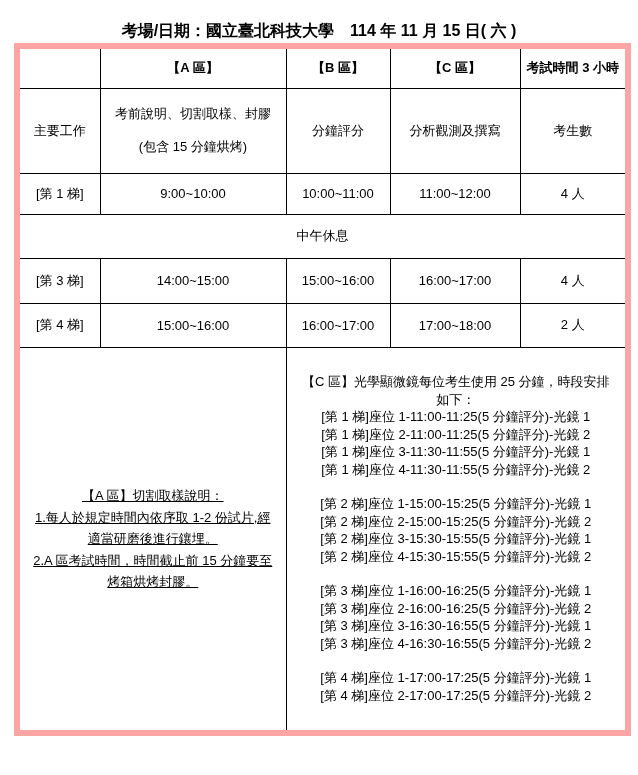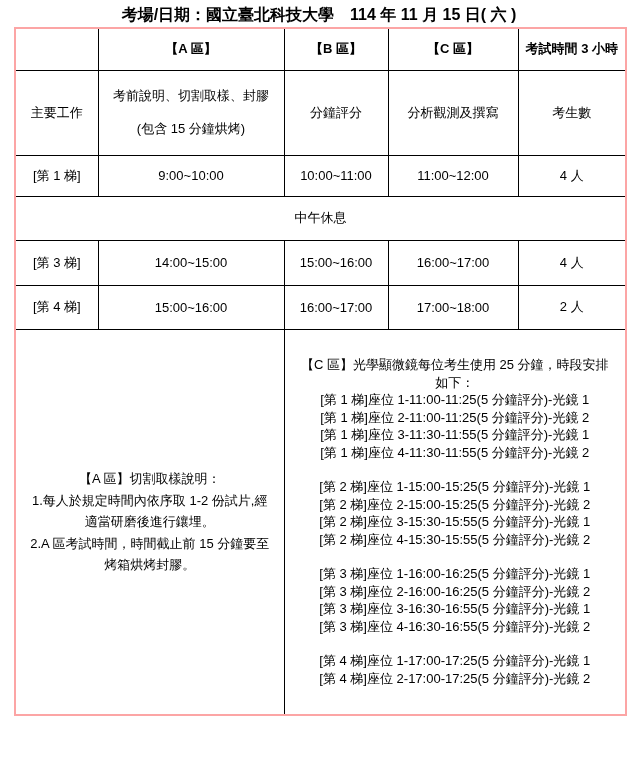--- a/index.html
+++ b/index.html
@@ -7,33 +7,33 @@
     padding: 0;
     width: 638px;
     height: 775px;
     background: #ffffff;
     color: #000000;
     font-family: "Liberation Sans", "DejaVu Sans", sans-serif;
     overflow: hidden;
   }
   .page { position: relative; width: 638px; height: 775px; }
   .title {
-    padding-top: 5px;
+    padding-top: 21px;
     height: 22px;
     text-align: center;
     font-size: 16px;
     font-weight: bold;
     white-space: nowrap;
   }
   table.schedule {
     border-collapse: collapse;
     table-layout: fixed;
     margin-left: 14px;
     width: 611px;
-    border: 2px solid #fca5a5;
+    border: 6px solid #fca5a5;
   }
   table.schedule td {
     border: 1px solid #000;
     text-align: center;
     vertical-align: middle;
     font-size: 13px;
     padding: 0;
     overflow: hidden;
   }
   tr.header-row { height: 42px; }
@@ -43,20 +43,21 @@
   tr.lunch-row { height: 44px; padding-left: 20px; }
   tr.tier-row-2, tr.tier-row-3 { height: 45px; }
   tr.tier-row-4 { height: 44px; }
   tr.notes-row { height: 386px; }
   .work-a-line2 { margin-top: 15px; }
   td.note-a-cell {
     vertical-align: middle;
     text-align: left;
     padding: 0 3px 0 5px;
     font-size: 12.5px;
+    text-decoration: underline;
   }
   .note-a-line {
     line-height: 21.5px;
     white-space: nowrap;
   }
   td.note-c-cell {
     vertical-align: top;
     text-align: left;
     padding: 8px 2px 0 3px;
     font-size: 12.5px;

